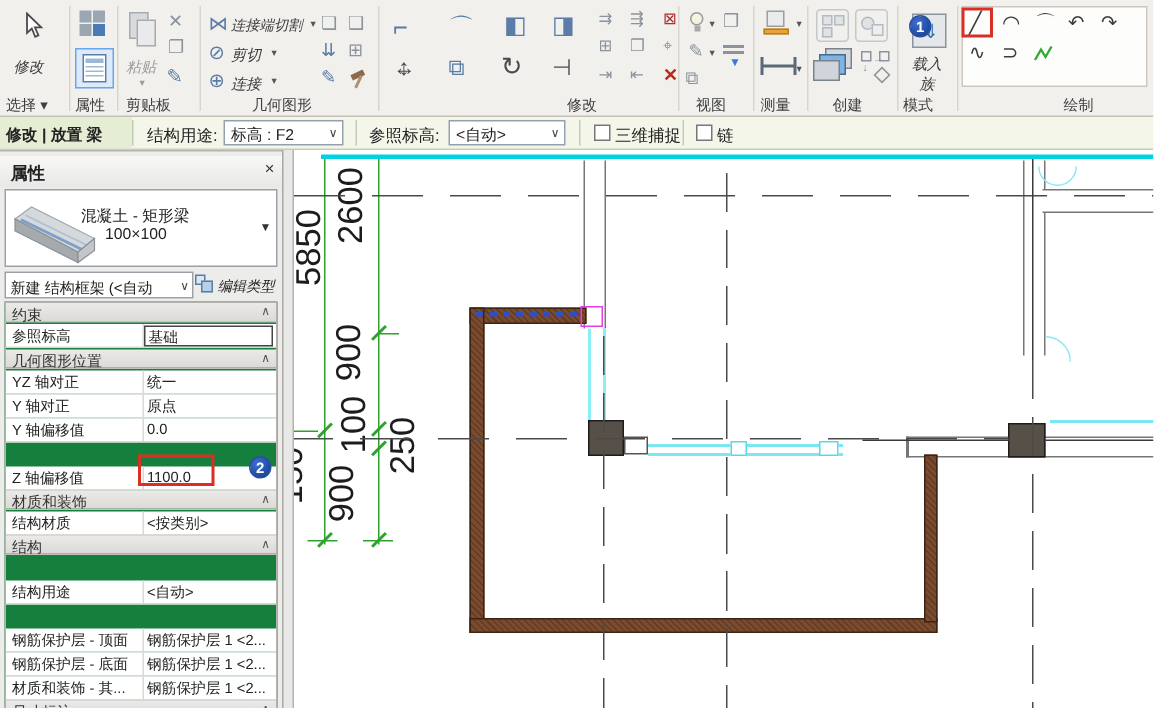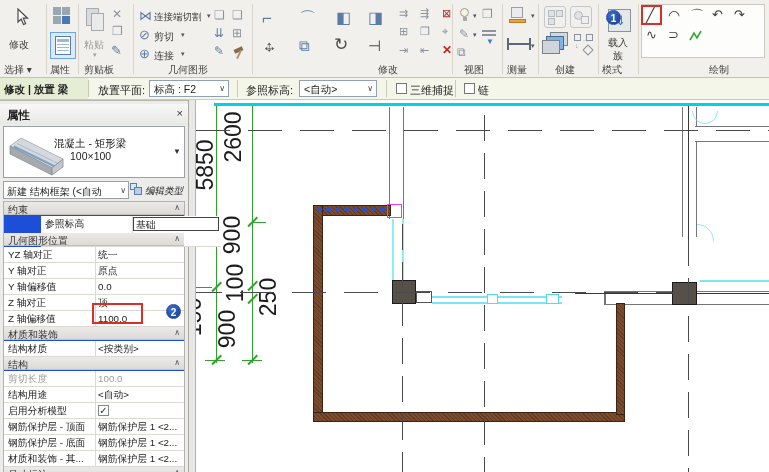--- a/index.html
+++ b/index.html
@@ -6,21 +6,21 @@
   body { font-family:"Liberation Sans", sans-serif; }
   #app { position:relative; width:769px; height:472px; background:#fff; overflow:hidden; font-family:"Liberation Sans", sans-serif; }
   .abs { position:absolute; }
 
   
   #ribbon { position:absolute; left:0; top:0; width:769px; height:78px; background:#f2f0ec; border-bottom:1px solid #c5c0b5; z-index:6; }
   .pdiv { position:absolute; top:4px; height:70px; width:1px; background:#d9d5cd; }
   .plabel { position:absolute; top:63px; font-size:10px; color:#3f3f3f; text-align:left; white-space:nowrap; }
   .icon { position:absolute; color:#5a7ca6; font-size:15px; line-height:1; }
   .gicon { color:#8a939e; }
-  .ribtxt { position:absolute; font-size:10px; color:#3c3c3c; white-space:nowrap; }
+  .ribtxt { position:absolute; font-size:10px; color:#3c3c3c; white-space:nowrap;font-style:italic; }
   .carat { font-size:7px; color:#555; }
 
   
   #optbar { position:absolute; left:0; top:78px; width:769px; height:22px; background:#f3f6e9; border-bottom:1px solid #c9cdb4; z-index:6; }
   #opt-context { position:absolute; left:0; top:0; width:88px; height:21px; background:#e6edd5; }
   .optlbl { position:absolute; top:5px; font-size:11px; color:#222; white-space:nowrap; }
   .optsel { position:absolute; top:2px; height:17px; background:#fff; border:1px solid #93a0ad; font-size:10.5px; color:#222; padding:2px 4px 0 4px; white-space:nowrap; }
   .optsel .v { position:absolute; right:3px; top:3px; font-size:8px; color:#444; }
   .optdiv { position:absolute; top:2px; height:17px; width:1px; background:#c6cbb6; }
   .cb { position:absolute; top:5px; width:11px; height:11px; background:#fff; border:1px solid #777; }
@@ -34,21 +34,21 @@
   #type-name { position:absolute; left:50px; top:10px; font-size:10.5px; color:#222; }
   #type-size { position:absolute; left:66px; top:23px; font-size:10.5px; color:#222; }
   #typesel-arrow { position:absolute; right:3px; top:20px; font-size:8px; color:#333; }
   #inst-combo { position:absolute; left:3px; top:80px; width:126px; height:18px; background:#fff; border:1px solid #9aa0a6; font-size:10px; color:#222; padding:3px 0 0 3px; white-space:nowrap; overflow:hidden; }
   #inst-combo .v { position:absolute; right:2px; top:4px; font-size:8px; color:#444; }
   #edit-type-btn { position:absolute; left:128px; top:78px; width:60px; height:22px; font-size:10px; color:#222; }
   #edit-type-btn .et-icon { position:absolute; left:2px; top:4px; width:13px; height:13px; }
   #edit-type-btn .et-label { position:absolute; left:17px; top:6px; font-size:9.5px;font-style:italic; }
   .sq1 { position:absolute; left:0; top:0; width:7px; height:7px; border:1px solid #5a7ca6; background:#dce7f3; }
   .sq2 { position:absolute; left:4px; top:4px; width:8px; height:8px; border:1px solid #5a7ca6; background:#b8cfe8; }
-  #prop-rows { position:absolute; left:3px; top:100px; width:182px; height:272px; background:#1d4ed8; border:1px solid #b5b2ad; border-bottom:none; }
+  #prop-rows { position:absolute; left:3px; top:100px; width:182px; height:272px; background:#15803d; border:1px solid #b5b2ad; border-bottom:none; }
   .psec { position:absolute; left:0; width:180px; background:linear-gradient(#eceae8,#dcdad7); border-bottom:1px solid #c4c1bc; }
   .psec-label { position:absolute; left:4px; top:1px; font-size:10px; color:#333; }
   .psec-arrow { position:absolute; right:4px; top:1px; font-size:8px; color:#555; }
   .prow { position:absolute; left:0; width:180px; border-bottom:1px solid #dcd9d4; background:#fff; }
   .prow .pl { position:absolute; left:4px; top:2px; width:87px; font-size:9.8px; color:#222; white-space:nowrap; overflow:hidden; }
   .prow .pv { position:absolute; left:94px; top:2px; width:86px; font-size:9.8px; color:#222; white-space:nowrap; overflow:hidden; }
   .prow .pdivline { position:absolute; left:91px; top:0; bottom:0; width:1px; background:#dcd9d4; }
   .prow.dis .pl, .prow.dis .pv { color:#9d9d9d; }
   .prow.sel .pv { border:1px solid #444; top:1px; left:92px; padding:1px 0 0 2px; height:14px; }
   .pcheck { position:absolute; left:94px; top:2px; width:11px; height:11px; background:#fff; border:1px solid #888; font-size:10px; line-height:10px; color:#234; text-align:center; }
@@ -300,21 +300,21 @@
         <path d="M1 11 L5 4 L8 9 L12 2" fill="none" stroke="#33aa33" stroke-width="1.6"></path>
       </svg>
     <div class="plabel" style="left:709px;width:26px;">绘制</div>
     <div class="redbox" style="left:641px;top:5px;width:21px;height:20px;"></div>
   </div>
 
   <div id="optbar">
     <div id="opt-context"></div>
     <div class="optlbl" style="left:4px;font-weight:bold;font-size:10.5px;">修改 | 放置 梁</div>
     <div class="optdiv" style="left:88px;"></div>
-    <div class="optlbl" style="left:98px;">放置平面:</div>
+    <div class="optlbl" style="left:98px;">结构用途:</div>
     <div class="optsel" style="left:149px;width:80px;"><span>标高 : F2</span><span class="v">∨</span></div>
     <div class="optdiv" style="left:237px;"></div>
     <div class="optlbl" style="left:246px;">参照标高:</div>
     <div class="optsel" style="left:299px;width:78px;"><span>&lt;自动&gt;</span><span class="v">∨</span></div>
     <div class="optdiv" style="left:386px;"></div>
     <div class="cb" style="left:396px;"></div>
     <div class="optlbl" style="left:410px;">三维捕捉</div>
     <div class="optdiv" style="left:455px;"></div>
     <div class="cb" style="left:464px;"></div>
     <div class="optlbl" style="left:478px;">链</div>
@@ -343,21 +343,21 @@
           <div class="sq1"></div>
           <div class="sq2"></div>
         </div>
       <div class="et-label">编辑类型</div>
     </div>
     <div id="prop-rows">
         <div class="psec" style="top: 0px; height: 13px;">
           <span class="psec-label">约束</span>
           <span class="psec-arrow">∧</span>
         </div>
-        <div class="prow sel" style="top: 14px; height: 31px; margin-left: 37px;">
+        <div class="prow sel" style="top: 14px; height: 16px;">
           <div class="pdivline"></div>
           <div class="pl">参照标高</div>
           <div class="pv">基础</div>
         </div>
         <div class="psec" style="top: 31px; height: 13px;">
           <span class="psec-label">几何图形位置</span>
           <span class="psec-arrow">∧</span>
         </div>
         <div class="prow" style="top: 45px; height: 16px;">
           <div class="pdivline"></div>
@@ -367,57 +367,42 @@
         <div class="prow" style="top: 61px; height: 16px;">
           <div class="pdivline"></div>
           <div class="pl">Y 轴对正</div>
           <div class="pv">原点</div>
         </div>
         <div class="prow" style="top: 77px; height: 16px;">
           <div class="pdivline"></div>
           <div class="pl">Y 轴偏移值</div>
           <div class="pv">0.0</div>
         </div>
-        <div class="prow" style="top: 93px; height: 16px;">
-          <div class="pdivline"></div>
-          <div class="pl">Z 轴对正</div>
-          <div class="pv">顶</div>
-        </div>
         <div class="prow" style="top: 109px; height: 16px;">
           <div class="pdivline"></div>
           <div class="pl">Z 轴偏移值</div>
           <div class="pv">1100.0</div>
         </div>
         <div class="psec" style="top: 125px; height: 13px;">
           <span class="psec-label">材质和装饰</span>
           <span class="psec-arrow">∧</span>
         </div>
         <div class="prow" style="top: 139px; height: 16px;">
           <div class="pdivline"></div>
           <div class="pl">结构材质</div>
           <div class="pv">&lt;按类别&gt;</div>
         </div>
         <div class="psec" style="top: 155px; height: 13px;">
           <span class="psec-label">结构</span>
           <span class="psec-arrow">∧</span>
         </div>
-        <div class="prow dis" style="top: 169px; height: 16px;">
-          <div class="pdivline"></div>
-          <div class="pl">剪切长度</div>
-          <div class="pv">100.0</div>
-        </div>
         <div class="prow" style="top: 185px; height: 16px;">
           <div class="pdivline"></div>
           <div class="pl">结构用途</div>
           <div class="pv">&lt;自动&gt;</div>
-        </div>
-        <div class="prow" style="top: 201px; height: 16px;">
-          <div class="pdivline"></div>
-          <div class="pl">启用分析模型</div>
-          <div class="pcheck">✓</div>
         </div>
         <div class="prow" style="top: 217px; height: 16px;">
           <div class="pdivline"></div>
           <div class="pl">钢筋保护层 - 顶面</div>
           <div class="pv">钢筋保护层 1 &lt;2...</div>
         </div>
         <div class="prow" style="top: 233px; height: 16px;">
           <div class="pdivline"></div>
           <div class="pl">钢筋保护层 - 底面</div>
           <div class="pv">钢筋保护层 1 &lt;2...</div>

